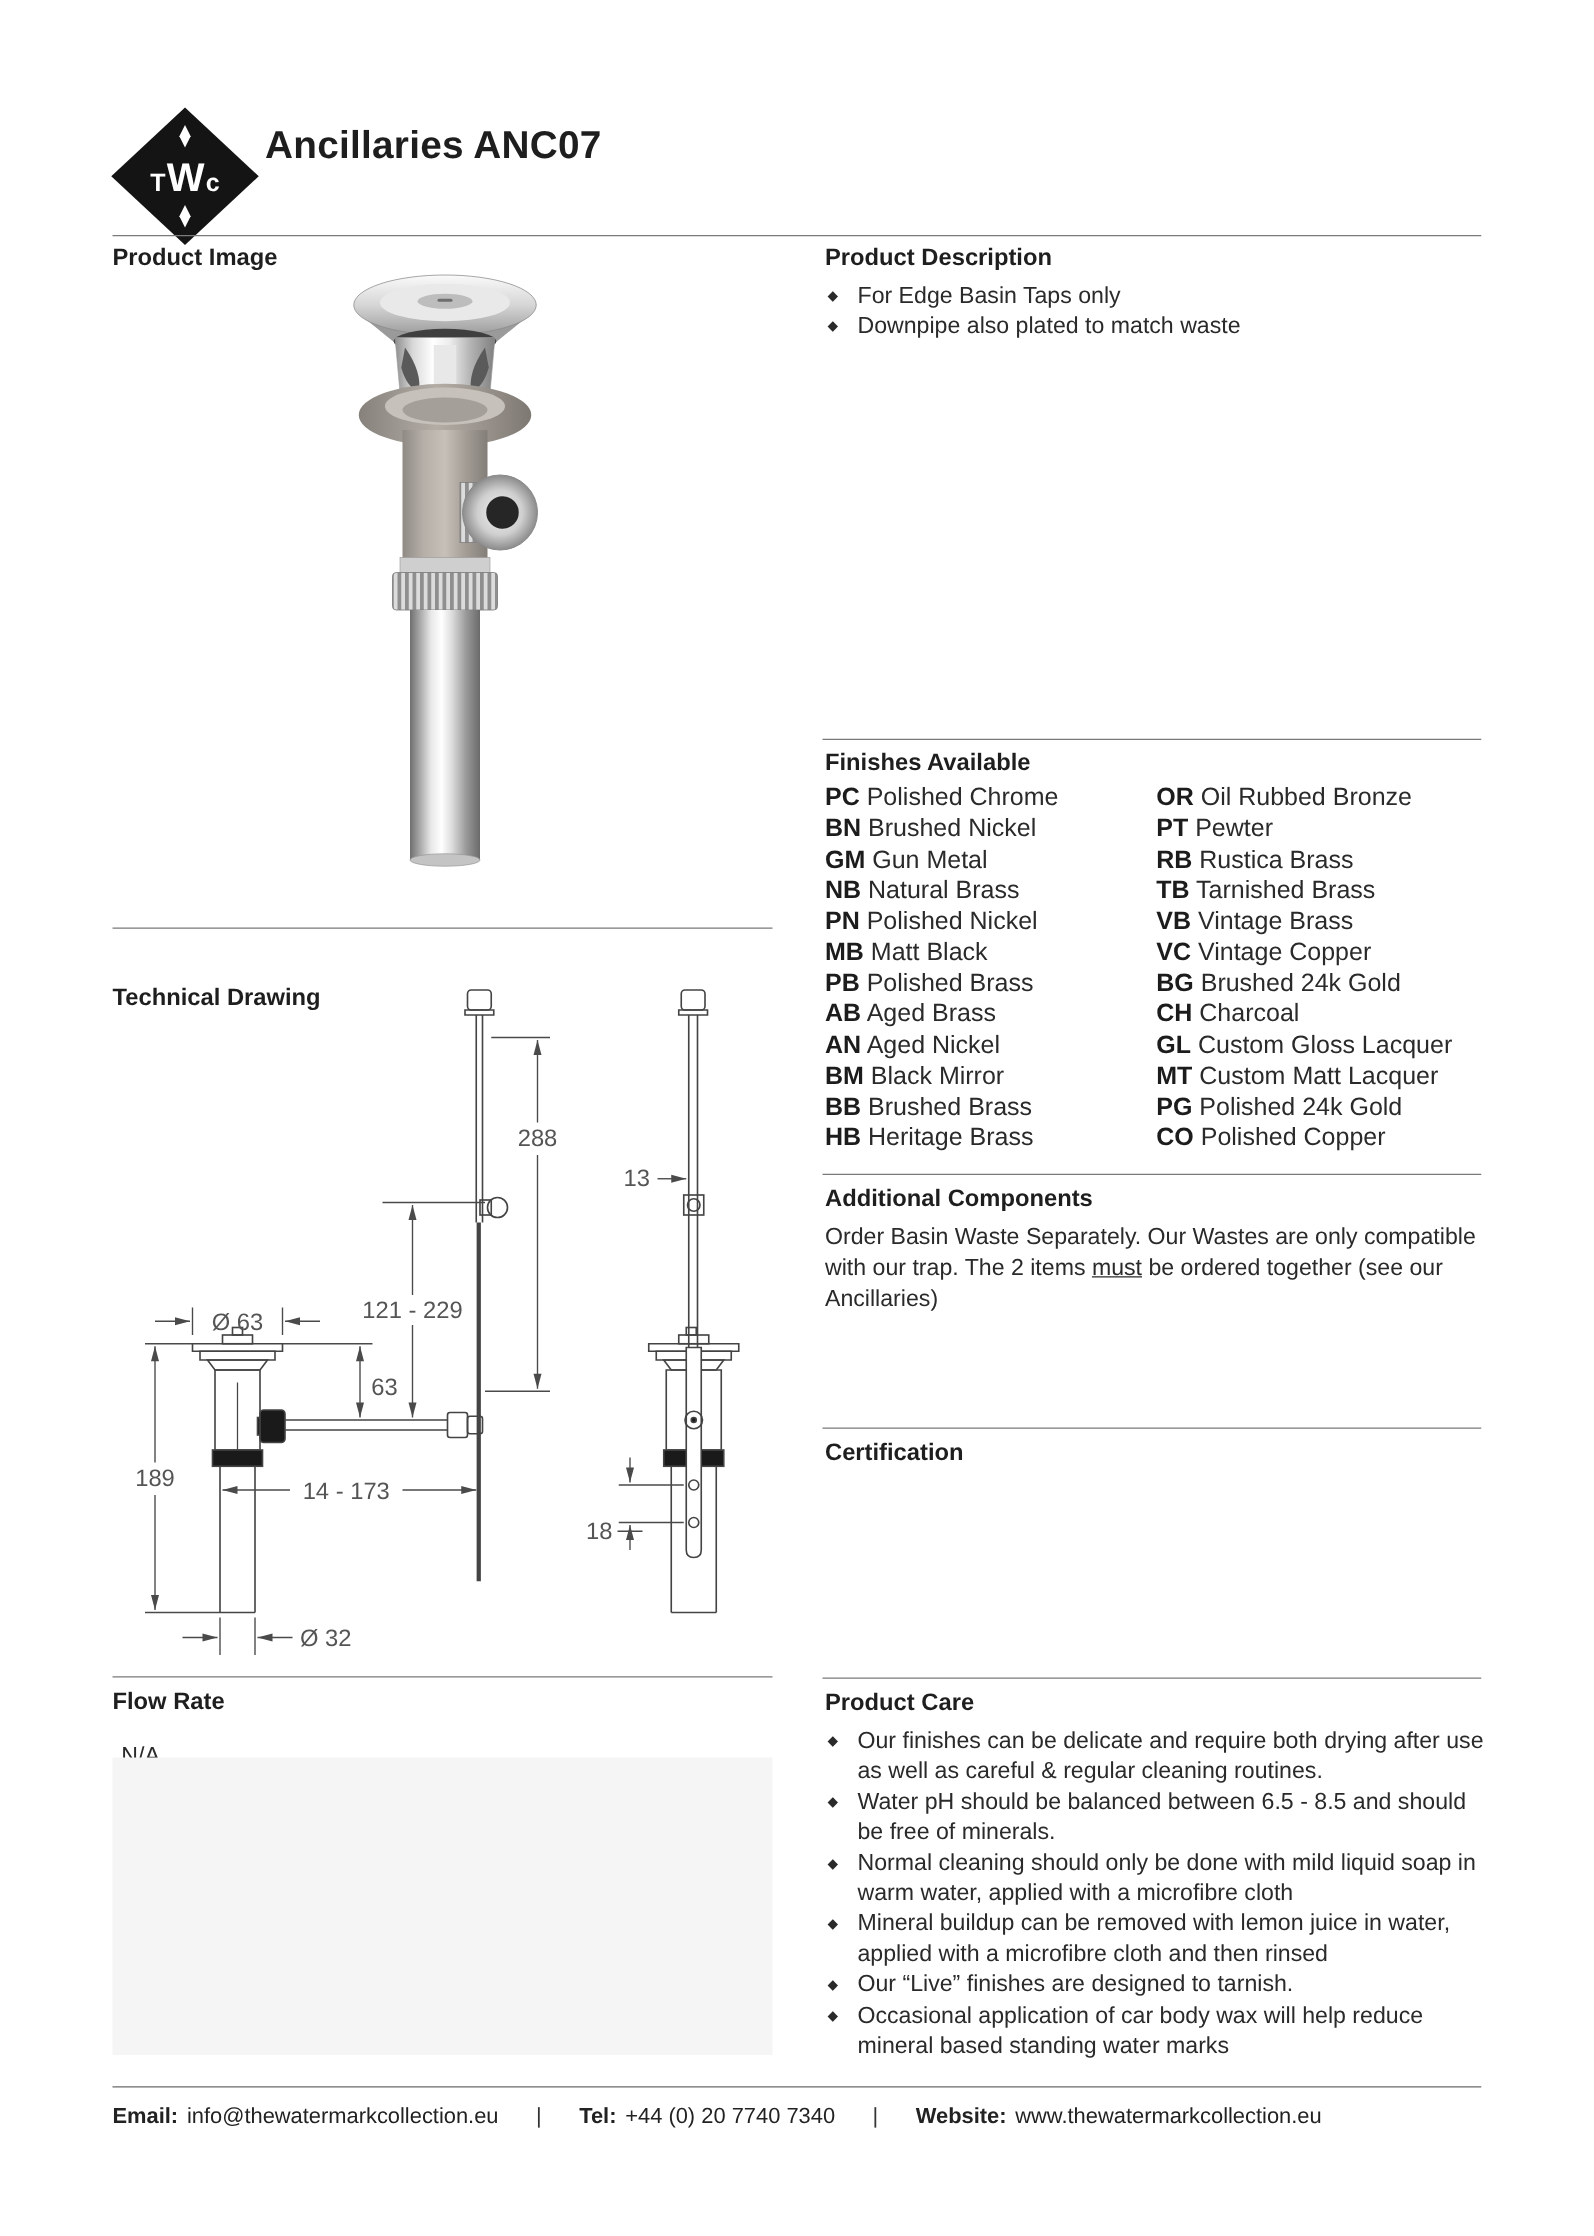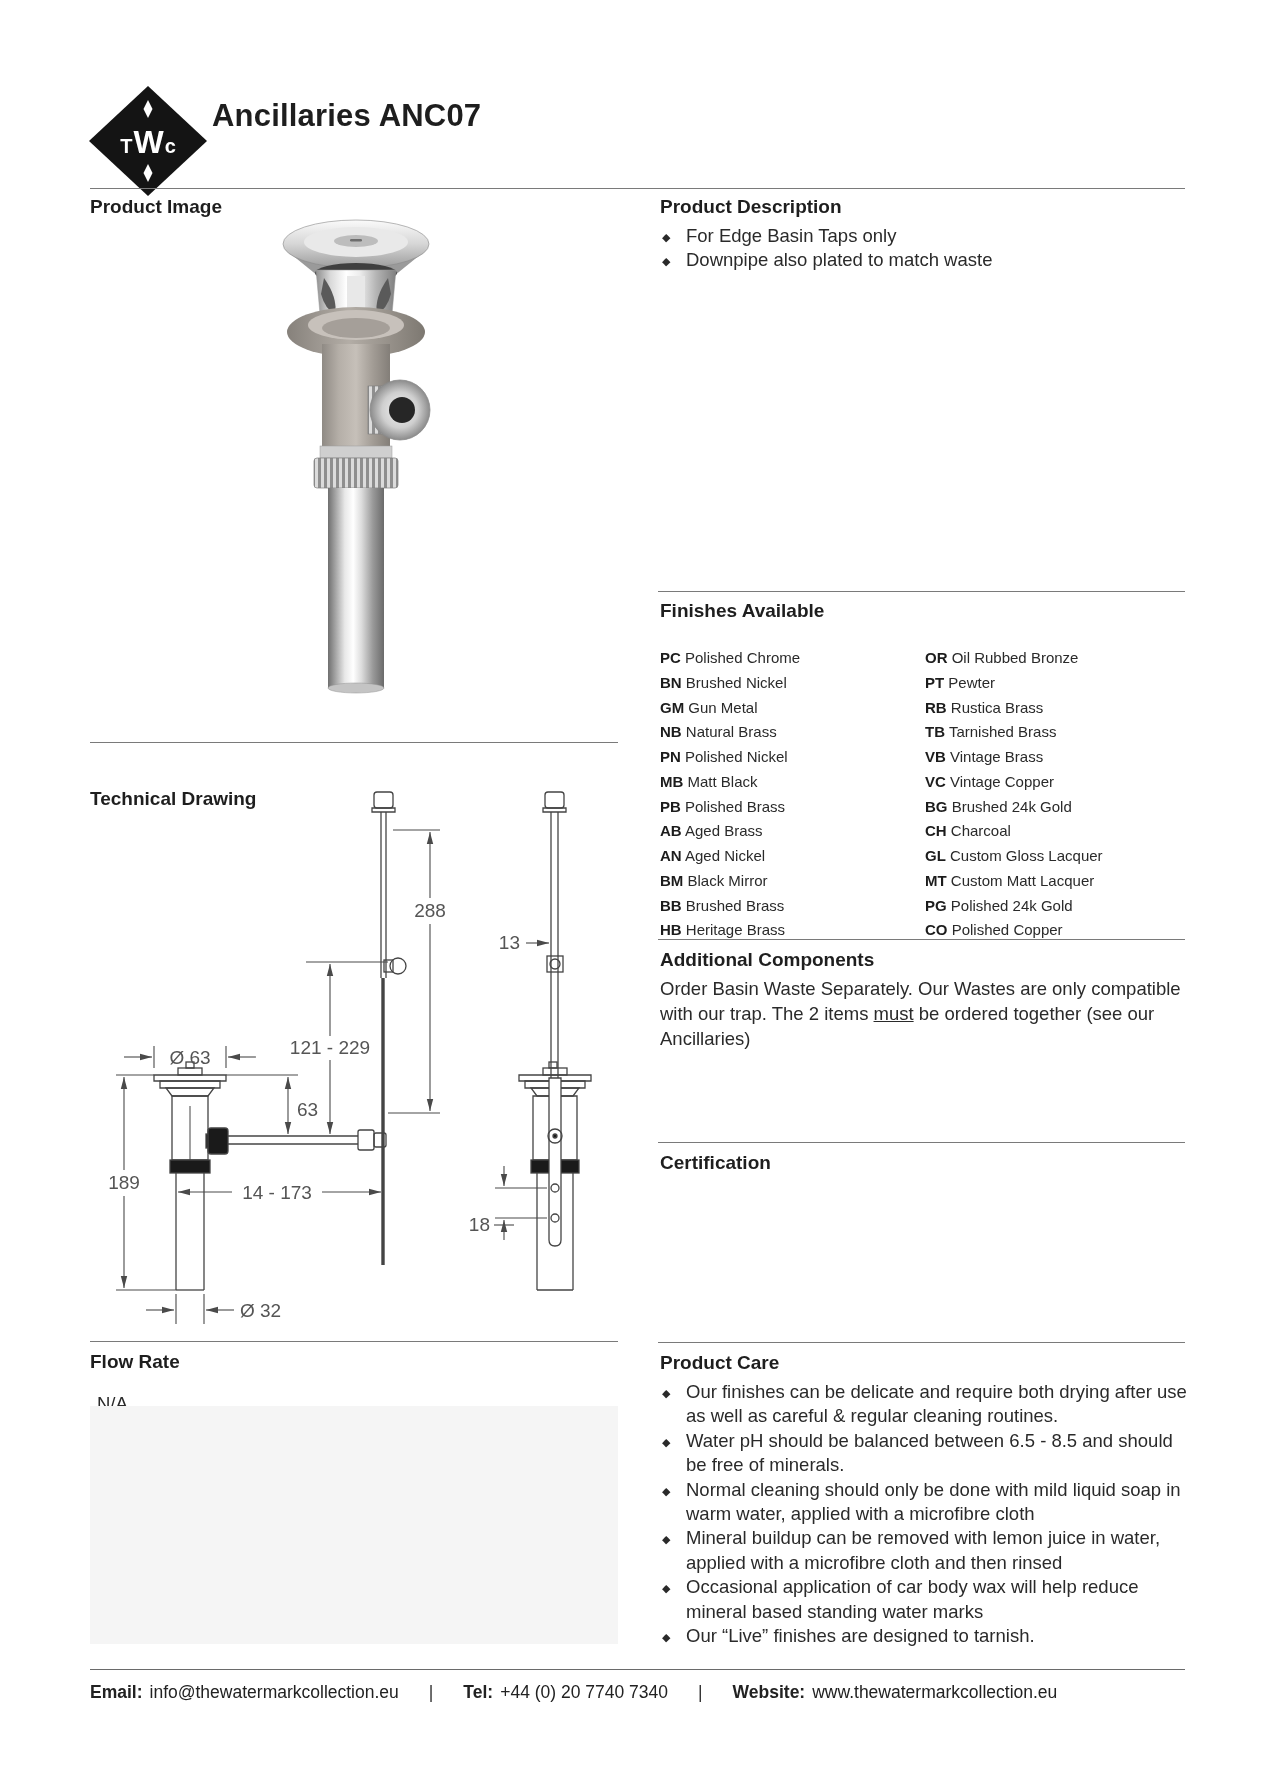--- a/index.html
+++ b/index.html
@@ -8,21 +8,21 @@
   .abs{position:absolute;}
   .rule{position:absolute;border-top:1.5px solid #7a7a7a;height:0;}
   h1,h2{margin:0;font-weight:bold;color:#1e1e1e;}
   .title{font-size:31px;letter-spacing:.2px;}
   .subtitle{font-size:19px;color:#262626;}
   .sec-head{font-size:19px;font-weight:bold;color:#1e1e1e;}
   .body-txt{font-size:18.5px;line-height:25px;color:#2a2a2a;}
   .bullet-list{list-style:none;margin:0;padding:0;}
   .bullet-list li{position:relative;padding-left:26px;font-size:18.5px;line-height:24.4px;color:#2a2a2a;}
   .bullet-list li::before{content:"\25C6";position:absolute;left:2px;top:1px;font-size:11px;color:#2a2a2a;}
-  .finish-col{font-size:15px;line-height:24.75px;white-space:nowrap;margin-top:20px;}
+  .finish-col{font-size:20px;line-height:24.75px;white-space:nowrap;}
   .finish-col b{color:#1c1c1c;}
   .underline{text-decoration:underline;}
   .footer-bar{display:flex;align-items:baseline;font-size:17.5px;color:#222;}
   .footer-bar b{margin-right:7px;}
   .footer-sep{margin:0 30px;color:#333;}
   .placeholder-box{background:#f5f5f5;}
   svg text{font-family:"Liberation Sans",sans-serif;}
   .dim-txt{font-size:19px;fill:#555555;}
 </style>
 </head>
@@ -287,22 +287,22 @@
   <div class="rule" style="left:658px;top:1142px;width:527px;"></div>
   <div class="abs sec-head" style="left:660px;top:1152px;">Certification</div>
 
   <div class="rule" style="left:658px;top:1342px;width:527px;"></div>
   <div class="abs sec-head" style="left:660px;top:1352px;">Product Care</div>
   <ul class="abs bullet-list" style="left:660px;top:1380px;width:527px;">
     <li>Our finishes can be delicate and require both drying after use as well as careful &amp; regular cleaning routines.</li>
     <li>Water pH should be balanced between 6.5 - 8.5 and should be free of minerals.</li>
     <li>Normal cleaning should only be done with mild liquid soap in warm water, applied with a microfibre cloth</li>
     <li>Mineral buildup can be removed with lemon juice in water, applied with a microfibre cloth and then rinsed</li>
+    <li>Our “Live” finishes are designed to tarnish.</li>
     <li>Occasional application of car body wax will help reduce mineral based standing water marks</li>
-    <li>Our “Live” finishes are designed to tarnish.</li>
   </ul>
 
   <div class="rule" style="left:90px;top:1669px;width:1095px;border-top-color:#6a6a6a;"></div>
   <div class="abs footer-bar" style="left:90px;top:1682px;width:1095px;">
     <b>Email:</b>
     <span>info@thewatermarkcollection.eu</span>
     <span class="footer-sep">|</span>
     <b>Tel:</b>
     <span>+44 (0) 20 7740 7340</span>
     <span class="footer-sep">|</span>

